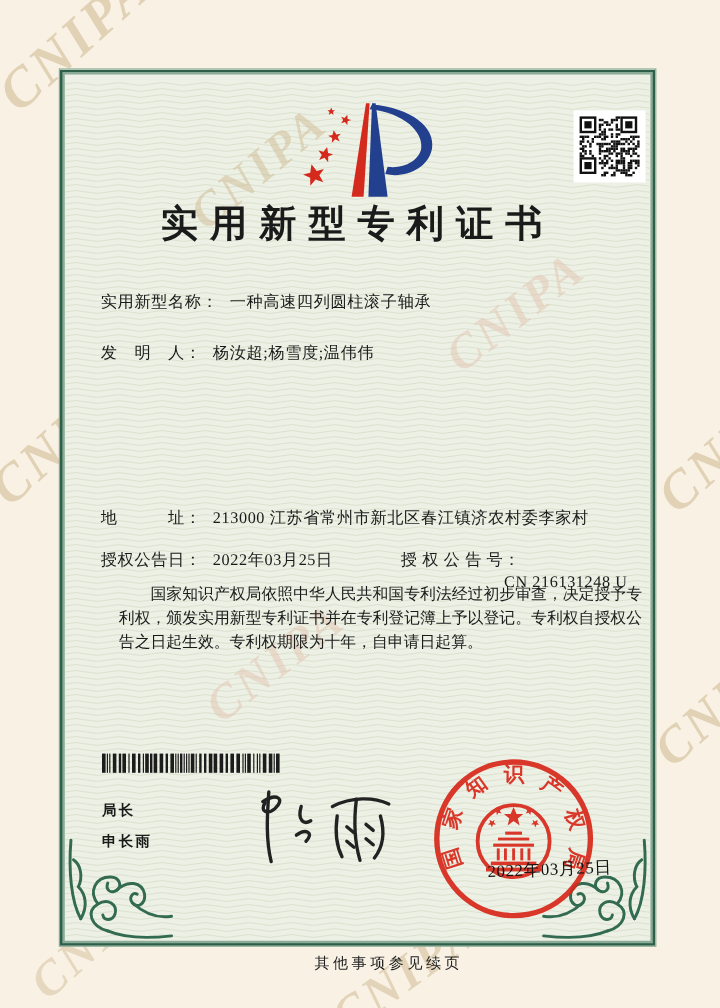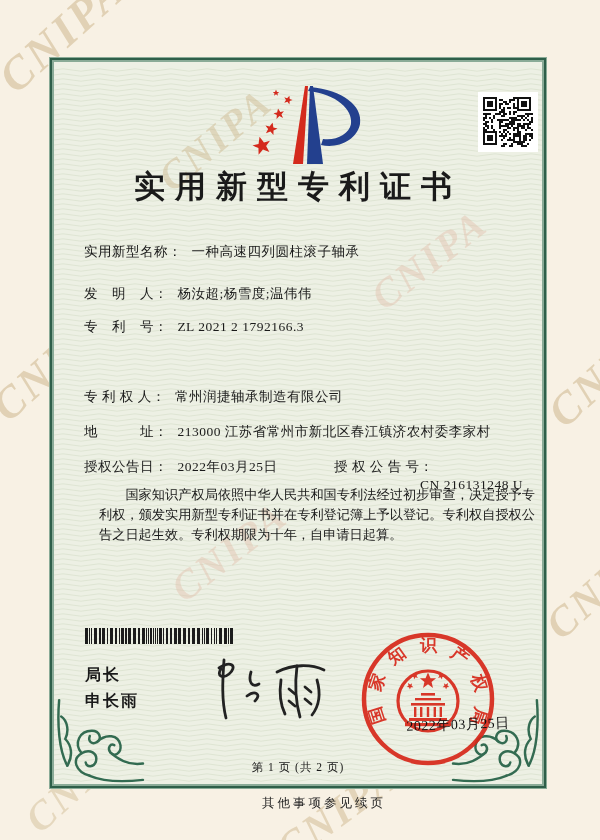--- a/index.html
+++ b/index.html
@@ -74,21 +74,21 @@
   .paras{
     position:absolute;left:49px;top:427px;width:436px;z-index:4;
     font-size:13.2px;line-height:20px;text-align:justify;
   }
   .paras p{margin:0;text-indent:2em;}
   .barcode{position:absolute;left:35px;top:570px;height:16px;z-index:4;font-size:0;}
   .barcode i{display:inline-block;height:16px;background:#1c1c1c;vertical-align:top;}
   .director{
     position:absolute;left:35px;top:604px;z-index:4;
     font-family:"Liberation Sans","DejaVu Sans",sans-serif;
-    font-size:16px;font-weight:bold;line-height:26px;letter-spacing:2px;
+    font-size:12px;font-weight:bold;line-height:26px;letter-spacing:2px;
   }
   .signature{position:absolute;left:143px;top:596px;z-index:5;}
   .signature path{stroke:#222;stroke-width:2.8;fill:none;stroke-linecap:round;stroke-linejoin:round;}
   .stamp{position:absolute;left:308px;top:571px;z-index:5;opacity:.92;}
   .stamp .ring{fill:none;stroke:var(--stamp-red);stroke-width:4.5;}
   .stamp .ering{fill:none;stroke:var(--stamp-red);stroke-width:3.2;}
   .stamp text{fill:var(--stamp-red);font-size:17px;font-weight:bold;
     font-family:"Liberation Serif","DejaVu Serif",serif;}
   .red-fill{fill:var(--stamp-red);}
   .stamp-date{
@@ -530,28 +530,20 @@
     <div class="title">实用新型专利证书</div>
 
     <div class="row r1">
       <span class="lab">实用新型名称：</span>
       <span class="val">一种高速四列圆柱滚子轴承</span>
     </div>
     <div class="row r2">
       <span class="lab">发　明　人：</span>
       <span class="val">杨汝超;杨雪度;温伟伟</span>
     </div>
-    <div class="row r3">
-      <span class="lab">专　利　号：</span>
-      <span class="val">ZL 2021 2 1792166.3</span>
-    </div>
-    <div class="row r5">
-      <span class="lab">专 利 权 人：</span>
-      <span class="val">常州润捷轴承制造有限公司</span>
-    </div>
     <div class="row r6">
       <span class="lab">地　　　址：</span>
       <span class="val">213000 江苏省常州市新北区春江镇济农村委李家村</span>
     </div>
     <div class="row r7">
       <span class="lab">授权公告日：</span>
       <span class="val">2022年03月25日</span>
       <span class="lab grant2">授 权 公 告 号：</span>
       <span class="val" style="position:absolute;left:330px;top:0;margin-top:19px;">CN 216131248 U</span>
     </div>
@@ -601,17 +593,16 @@
           <rect x="68.8" y="78" width="2.4" height="10"></rect>
             <rect x="75.6" y="78" width="2.4" height="10"></rect>
           <rect x="81.6" y="78" width="2.4" height="10"></rect>
           <rect x="51" y="89" width="38" height="3"></rect>
           <rect x="47" y="94" width="46" height="3.2"></rect>
         </g>
       </g>
     </svg>
     <div class="stamp-date">2022年03月25日</div>
 
-    <div class="page-num">第 1 页 (共 2 页)</div>
   </div>
 
   <div class="cont-note">其他事项参见续页</div>
 </div>
 
 </body></html>

